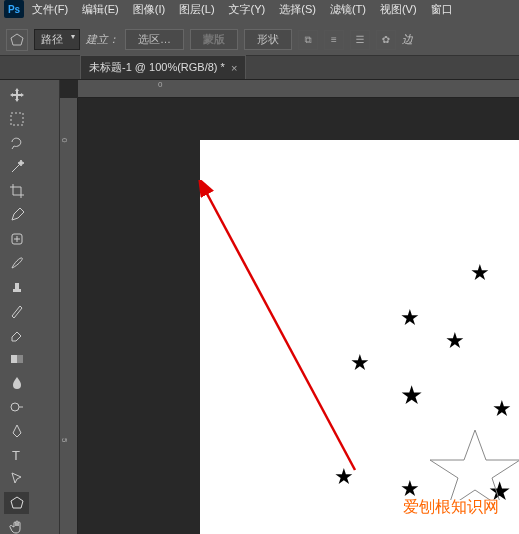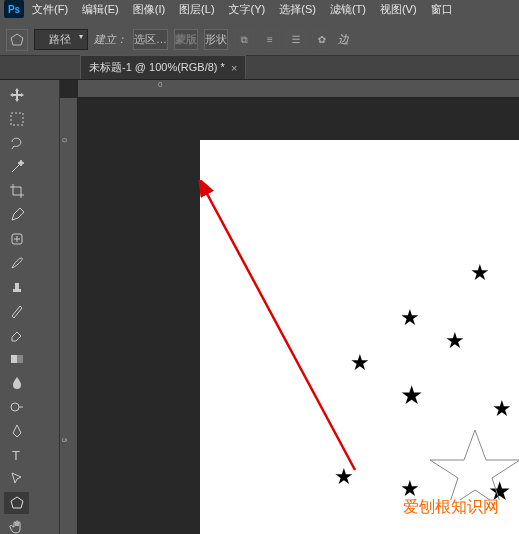--- a/index.html
+++ b/index.html
@@ -7,24 +7,24 @@
   
   
   .menubar { background: #535353; height: 24px; display: flex; align-items: flex-start; padding-left: 4px; gap: 2px; }
   .ps-logo { width: 20px; height: 18px; background: #001e36; color: #31a8ff; font-size: 10px; font-weight: bold; display: flex; align-items: center; justify-content: center; border-radius: 2px; }
   .menu-item { color: #e6e6e6; font-size: 11px; padding: 2px 6px; cursor: default; }
   
   
   .optionsbar { background: #535353; height: 32px; display: flex; align-items: center; padding: 0 6px; gap: 6px; border-bottom: 1px solid #333; }
   .opt-icon { width: 22px; height: 22px; border: 1px solid #666; display: flex; align-items: center; justify-content: center; }
   .opt-icon svg { width: 14px; height: 14px; }
-  .dropdown { background: #3a3a3a; color: #d0d0d0; font-size: 11px; padding: 2px 16px 2px 14px; border: 1px solid #222; position: relative; }
+  .dropdown { background: #3a3a3a; color: #d0d0d0; font-size: 11px; padding: 2px 16px 2px 6px; border: 1px solid #222; position: relative; }
   .dropdown::after { content: "▾"; position: absolute; right: 4px; font-size: 8px; }
   .opt-label { color: #c0c0c0; font-size: 11px; font-style: italic; }
-  .opt-btn { color: #c0c0c0; font-size: 11px; padding: 2px 0; border: 1px solid #666; background: #4a4a4a; }
+  .opt-btn { color: #c0c0c0; font-size: 11px; padding: 2px 12px; border: 1px solid #666; background: #4a4a4a; }
   .opt-btn.dim { color: #777; font-weight: bold; }
   .tiny-ico { width: 20px; height: 20px; border: 1px solid #555; display: flex; align-items: center; justify-content: center; color: #aaa; font-size: 10px; }
   
   
   .tabbar { background: #444; height: 24px; display: flex; align-items: flex-end; padding-left: 80px; border-bottom: 1px solid #222; text-align: center; }
   .doc-tab { background: #333; color: #ddd; font-size: 11px; padding: 4px 8px; border-top: 1px solid #555; border-left: 1px solid #555; border-right: 1px solid #555; display: flex; align-items: center; gap: 6px; }
   .tab-close { color: #aaa; font-size: 11px; }
   
   
   .main { display: flex; height: calc(100% - 80px); }

